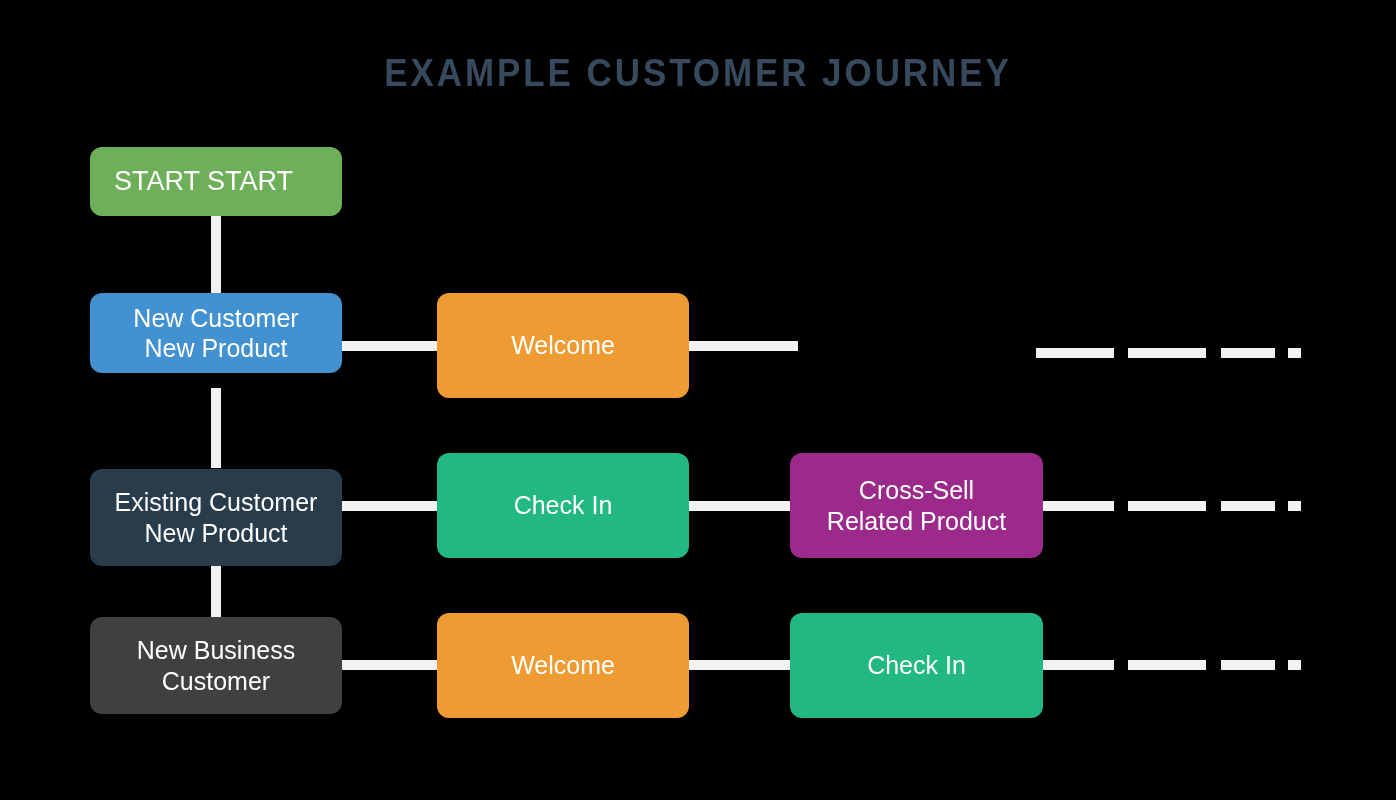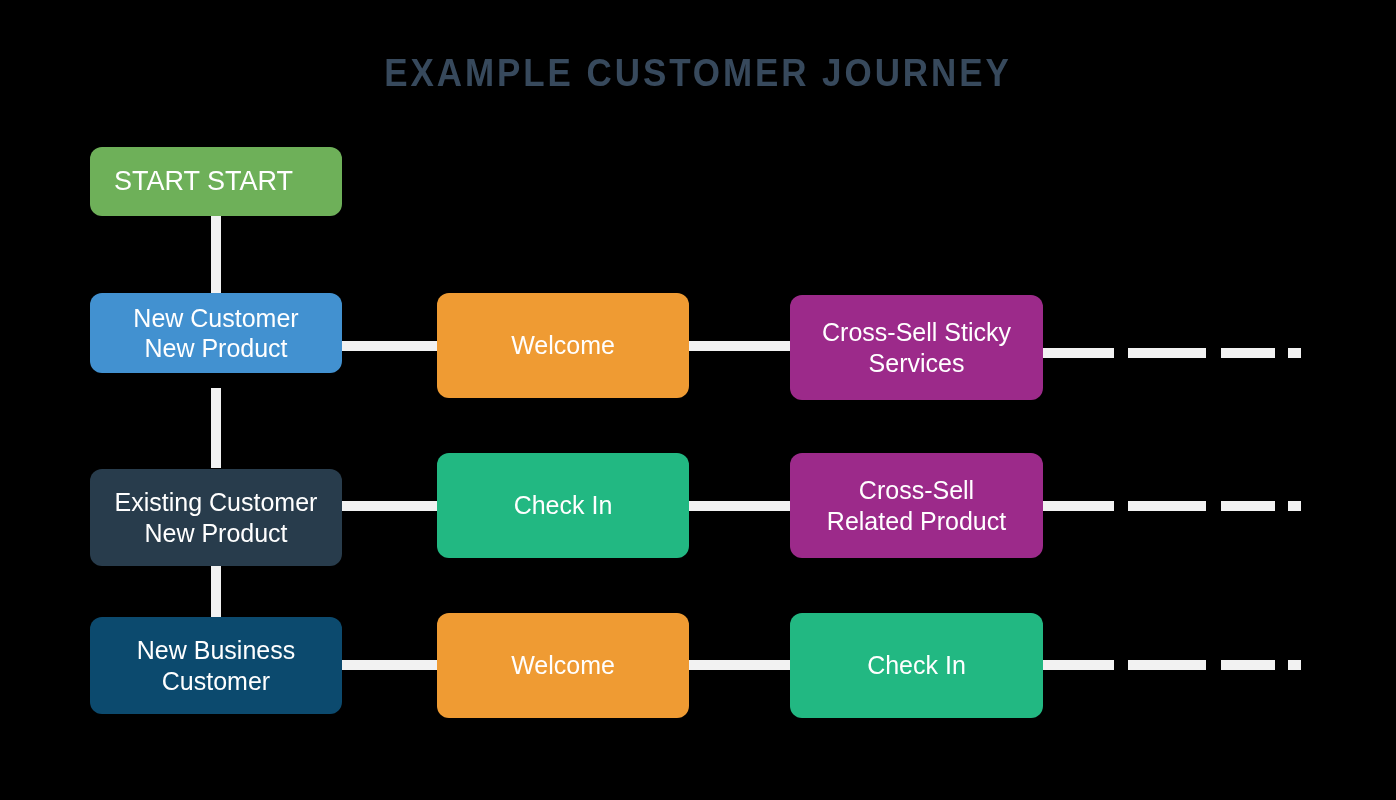--- a/index.html
+++ b/index.html
@@ -134,38 +134,34 @@
     <span class="label">START START</span>
   </div>
 
   <div class="node" style="left:90px; top:293px; width:252px; height:80px; background:#4291d0;">
     <span class="label">New Customer
 New Product</span>
   </div>
   <div class="node" style="left:437px; top:293px; width:252px; height:105px; background:#ef9b33;">
     <span class="label">Welcome</span>
   </div>
-  <div class="node" style="left:790px; top:295px; width:253px; height:105px; background:#9c2a8a;">
-    <span class="label">Cross-Sell Sticky
-Services</span>
-  </div>
 
   <div class="node" style="left:90px; top:457px; width:252px; height:97px; background:#283c4c;margin-top:12px;">
     <span class="label">Existing Customer
 New Product</span>
   </div>
   <div class="node" style="left:437px; top:453px; width:252px; height:105px; background:#22b882;">
     <span class="label">Check In</span>
   </div>
   <div class="node" style="left:790px; top:453px; width:253px; height:105px; background:#9c2a8a;">
     <span class="label">Cross-Sell
 Related Product</span>
   </div>
 
-  <div class="node" style="left:90px; top:617px; width:252px; height:97px; background:#0c4a6e;">
+  <div class="node" style="left:90px; top:617px; width:252px; height:97px; background:#404040;">
     <span class="label">New Business
 Customer</span>
   </div>
   <div class="node" style="left:437px; top:613px; width:252px; height:105px; background:#ef9b33;">
     <span class="label">Welcome</span>
   </div>
   <div class="node" style="left:790px; top:613px; width:253px; height:105px; background:#22b882;">
     <span class="label">Check In</span>
   </div>
 

